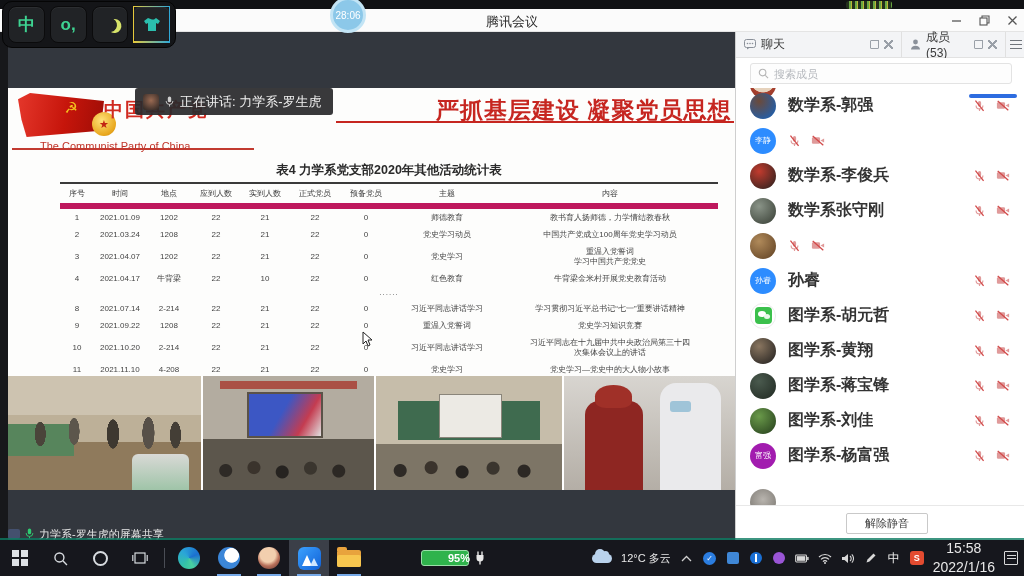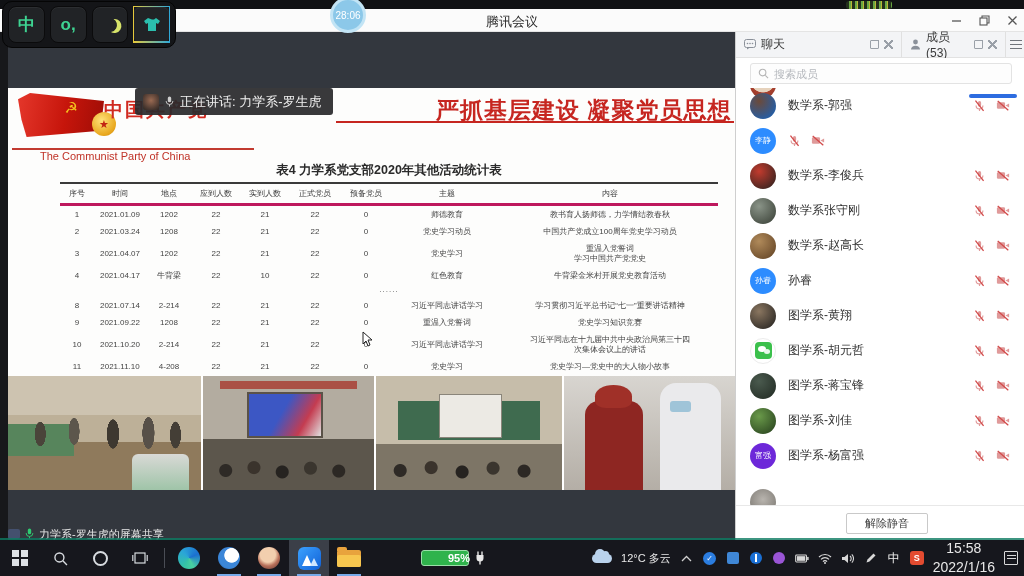--- a/index.html
+++ b/index.html
@@ -35,39 +35,39 @@
 
   
   .flag { position:absolute; left:10px; top:5px; width:86px; height:44px;
     background:linear-gradient(100deg,#e5372b 0%,#c6150b 55%,#9e0d06 100%);
     clip-path:polygon(0 14%,14% 0,100% 18%,96% 86%,10% 100%,4% 60%); }
   .flag .emblem-glyph { position:absolute; right:26px; top:6px; color:#f4c11d; font-size:15px; }
   .emblem { position:absolute; left:84px; top:24px; width:24px; height:24px; border-radius:50%;
     background:radial-gradient(circle at 40% 35%,#ffe27a,#e8a61c 70%,#b8770d); display:flex; align-items:center; justify-content:center;
     color:#c22413; font-size:11px; }
   .logo-cn { position:absolute; left:96px; top:9px; font-size:19px; font-weight:bold; color:#d02a20; letter-spacing:2px; }
-  .logo-en { position:absolute; left:32px; top:62px; font-size:11px; color:#c03328; }
+  .logo-en { position:absolute; left:32px; top:52px; font-size:11px; color:#c03328; }
   .logo-line { position:absolute; left:4px; top:60px; width:242px; height:2px; background:#c23a30; }
 
   
   .banner { position:absolute; left:428px; top:7px; font-size:23px; font-weight:bold; color:#c62620; letter-spacing:1px; white-space:nowrap; }
   .banner-line { position:absolute; left:328px; top:33px; width:398px; height:2px; background:#c62620; }
 
   
   .speaking-overlay { position:absolute; left:127px; top:0px; width:198px; height:27px; background:rgba(42,42,44,.93);
     border-radius:3px; display:flex; align-items:center; gap:6px; padding:0 8px; z-index:20; }
   .speaking-avatar { width:16px; height:16px; border-radius:3px; background:radial-gradient(circle at 50% 40%,#9a6a52,#4a3830 70%,#2c2622); flex:none; }
   .speaking-text { color:#f0f0f0; font-size:13px; white-space:nowrap; }
   .speaking-blur { width:30px; height:13px; background:rgba(150,150,150,.55); filter:blur(2px); border-radius:2px; }
 
   
   .slide-title { position:absolute; left:52px; top:74px; width:658px; text-align:center; font-size:12.5px; font-weight:bold; color:#2a2a2a; }
   .activity-table { position:absolute; left:52px; top:94px; width:658px; border-collapse:collapse;
     border-top:2px solid #3a3a3a; border-bottom:2px solid #3a3a3a; font-size:8px; color:#454545; }
-  .activity-table th { font-weight:normal; color:#3c3c3c; padding:4px 0; border-bottom:3px solid #be185d; }
+  .activity-table th { font-weight:normal; color:#3c3c3c; padding:4px 0; border-bottom:6px solid #be185d; }
   .activity-table td { text-align:center; padding:3.5px 0; line-height:1.25; white-space:pre-line; }
   .ellipsis-cell { letter-spacing:1px; color:#555; padding:1px 0 2px 0 !important; }
 
   
   .cursor { position:absolute; left:354px; top:243px; z-index:25; }
 
   
   .photos { position:absolute; left:8px; top:344px; width:727px; height:114px; display:flex; gap:2px; background:#fff; }
   .photo { position:relative; overflow:hidden; height:114px; flex:none; }
   .photo-1 { width:193px; background:linear-gradient(#cdc3b0 0 34%,#bdb098 34% 58%,#8f7a5c 58% 100%); }
@@ -131,21 +131,21 @@
   .partial-avatar { position:absolute; left:14px; top:-16px; width:26px; height:26px; border-radius:50%;
     background:radial-gradient(circle at 50% 30%,#e6d2bc 55%,#a8402e 58%,#8c3424); }
   .audio-bar { position:absolute; right:8px; top:6px; width:48px; height:4px; border-radius:2px; background:#2d6ce0; }
   .member-row { position:relative; width:289px; height:35px; display:flex; align-items:center; padding:0 14px; gap:12px; }
   .avatar { width:26px; height:26px; border-radius:50%; flex:none; display:flex; align-items:center; justify-content:center; overflow:hidden; }
   .avatar-text { color:#fff; font-size:8px; letter-spacing:0; }
   .avatar-wechat { background:#fff; border:1px solid #ececec; }
   .wx { width:17px; height:17px; background:#3bc04c; border-radius:4px; position:relative; }
   .wx::before { content:""; position:absolute; left:3px; top:4px; width:8px; height:6px; background:#fff; border-radius:50%; }
   .wx::after { content:""; position:absolute; right:2px; top:7px; width:6px; height:5px; background:#e8f8ea; border-radius:50%; }
-  .member-name { flex:1; font-size:12px; color:#333; white-space:nowrap; overflow:hidden; }
+  .member-name { flex:1; font-size:16px; color:#333; white-space:nowrap; overflow:hidden;font-weight:bold; }
   .member-icons { display:flex; align-items:center; gap:9px; flex:none; }
   .partial-bottom { position:absolute; left:14px; bottom:-10px; width:26px; height:26px; border-radius:50%;
     background:radial-gradient(circle at 50% 40%,#b8b4ae,#76726c); }
 
   .panel-footer { position:absolute; left:0; top:473px; width:289px; height:35px; background:#fff; border-top:1px solid #e8e8e8;padding-left:20px; }
   .unmute-btn { position:absolute; left:110px; top:7px; width:82px; height:21px; background:#fff; border:1px solid #c9c9c9;
     border-radius:2px; font-size:11px; color:#3a3a3a; display:flex; align-items:center; justify-content:center; }
 
   .share-border-line { position:absolute; left:0; top:538px; width:1024px; height:2px; background:#0d7a62; opacity:.8; }
 
@@ -548,55 +548,37 @@
             </svg>
             <svg width="16" height="13" viewBox="0 0 18 16">
               <rect x="1.5" y="4" width="10" height="8" rx="1.5" fill="#e09a9a"></rect>
               <path d="M12 8l4.5-2.5v5L12 8z" fill="#e09a9a"></path>
               <line x1="2.5" y1="2.5" x2="15.5" y2="13.8" stroke="#d24a4a" stroke-width="1.6"></line>
             </svg>
           </span>
         </div>
         <div class="member-row">
           <div class="avatar" style="background: radial-gradient(circle at 35% 32%, rgb(176, 138, 90), rgb(106, 74, 42) 85%);"></div>
-          <span class="member-name">数学系-赵高长</span>
           <span class="member-icons">
             <svg width="13" height="13" viewBox="0 0 16 16">
               <rect x="6" y="2.5" width="4" height="7" rx="2" fill="#e09a9a"></rect>
               <path d="M3.8 8a4.2 4.2 0 0 0 8.4 0" fill="none" stroke="#e09a9a" stroke-width="1.4"></path>
               <line x1="8" y1="12.2" x2="8" y2="14.8" stroke="#e09a9a" stroke-width="1.4"></line>
               <line x1="3" y1="2" x2="13" y2="14.5" stroke="#d24a4a" stroke-width="1.6"></line>
             </svg>
             <svg width="16" height="13" viewBox="0 0 18 16">
               <rect x="1.5" y="4" width="10" height="8" rx="1.5" fill="#e09a9a"></rect>
               <path d="M12 8l4.5-2.5v5L12 8z" fill="#e09a9a"></path>
               <line x1="2.5" y1="2.5" x2="15.5" y2="13.8" stroke="#d24a4a" stroke-width="1.6"></line>
             </svg>
           </span>
         </div>
         <div class="member-row">
           <div class="avatar avatar-text" style="background: rgb(45, 140, 255);">孙睿</div>
           <span class="member-name">孙睿</span>
-          <span class="member-icons">
-            <svg width="13" height="13" viewBox="0 0 16 16">
-              <rect x="6" y="2.5" width="4" height="7" rx="2" fill="#e09a9a"></rect>
-              <path d="M3.8 8a4.2 4.2 0 0 0 8.4 0" fill="none" stroke="#e09a9a" stroke-width="1.4"></path>
-              <line x1="8" y1="12.2" x2="8" y2="14.8" stroke="#e09a9a" stroke-width="1.4"></line>
-              <line x1="3" y1="2" x2="13" y2="14.5" stroke="#d24a4a" stroke-width="1.6"></line>
-            </svg>
-            <svg width="16" height="13" viewBox="0 0 18 16">
-              <rect x="1.5" y="4" width="10" height="8" rx="1.5" fill="#e09a9a"></rect>
-              <path d="M12 8l4.5-2.5v5L12 8z" fill="#e09a9a"></path>
-              <line x1="2.5" y1="2.5" x2="15.5" y2="13.8" stroke="#d24a4a" stroke-width="1.6"></line>
-            </svg>
-          </span>
-        </div>
-        <div class="member-row">
-          <div class="avatar" style="background: radial-gradient(circle at 35% 32%, rgb(138, 118, 96), rgb(46, 42, 38) 85%);"></div>
-          <span class="member-name">图学系-黄翔</span>
           <span class="member-icons">
             <svg width="13" height="13" viewBox="0 0 16 16">
               <rect x="6" y="2.5" width="4" height="7" rx="2" fill="#e09a9a"></rect>
               <path d="M3.8 8a4.2 4.2 0 0 0 8.4 0" fill="none" stroke="#e09a9a" stroke-width="1.4"></path>
               <line x1="8" y1="12.2" x2="8" y2="14.8" stroke="#e09a9a" stroke-width="1.4"></line>
               <line x1="3" y1="2" x2="13" y2="14.5" stroke="#d24a4a" stroke-width="1.6"></line>
             </svg>
             <svg width="16" height="13" viewBox="0 0 18 16">
               <rect x="1.5" y="4" width="10" height="8" rx="1.5" fill="#e09a9a"></rect>
               <path d="M12 8l4.5-2.5v5L12 8z" fill="#e09a9a"></path>
@@ -617,20 +599,37 @@
               <line x1="3" y1="2" x2="13" y2="14.5" stroke="#d24a4a" stroke-width="1.6"></line>
             </svg>
             <svg width="16" height="13" viewBox="0 0 18 16">
               <rect x="1.5" y="4" width="10" height="8" rx="1.5" fill="#e09a9a"></rect>
               <path d="M12 8l4.5-2.5v5L12 8z" fill="#e09a9a"></path>
               <line x1="2.5" y1="2.5" x2="15.5" y2="13.8" stroke="#d24a4a" stroke-width="1.6"></line>
             </svg>
           </span>
         </div>
         <div class="member-row">
+          <div class="avatar" style="background: radial-gradient(circle at 35% 32%, rgb(138, 118, 96), rgb(46, 42, 38) 85%);"></div>
+          <span class="member-name">图学系-黄翔</span>
+          <span class="member-icons">
+            <svg width="13" height="13" viewBox="0 0 16 16">
+              <rect x="6" y="2.5" width="4" height="7" rx="2" fill="#e09a9a"></rect>
+              <path d="M3.8 8a4.2 4.2 0 0 0 8.4 0" fill="none" stroke="#e09a9a" stroke-width="1.4"></path>
+              <line x1="8" y1="12.2" x2="8" y2="14.8" stroke="#e09a9a" stroke-width="1.4"></line>
+              <line x1="3" y1="2" x2="13" y2="14.5" stroke="#d24a4a" stroke-width="1.6"></line>
+            </svg>
+            <svg width="16" height="13" viewBox="0 0 18 16">
+              <rect x="1.5" y="4" width="10" height="8" rx="1.5" fill="#e09a9a"></rect>
+              <path d="M12 8l4.5-2.5v5L12 8z" fill="#e09a9a"></path>
+              <line x1="2.5" y1="2.5" x2="15.5" y2="13.8" stroke="#d24a4a" stroke-width="1.6"></line>
+            </svg>
+          </span>
+        </div>
+        <div class="member-row">
           <div class="avatar" style="background: radial-gradient(circle at 35% 32%, rgb(74, 90, 78), rgb(38, 48, 40) 85%);"></div>
           <span class="member-name">图学系-蒋宝锋</span>
           <span class="member-icons">
             <svg width="13" height="13" viewBox="0 0 16 16">
               <rect x="6" y="2.5" width="4" height="7" rx="2" fill="#e09a9a"></rect>
               <path d="M3.8 8a4.2 4.2 0 0 0 8.4 0" fill="none" stroke="#e09a9a" stroke-width="1.4"></path>
               <line x1="8" y1="12.2" x2="8" y2="14.8" stroke="#e09a9a" stroke-width="1.4"></line>
               <line x1="3" y1="2" x2="13" y2="14.5" stroke="#d24a4a" stroke-width="1.6"></line>
             </svg>
             <svg width="16" height="13" viewBox="0 0 18 16">
@@ -651,21 +650,21 @@
               <line x1="3" y1="2" x2="13" y2="14.5" stroke="#d24a4a" stroke-width="1.6"></line>
             </svg>
             <svg width="16" height="13" viewBox="0 0 18 16">
               <rect x="1.5" y="4" width="10" height="8" rx="1.5" fill="#e09a9a"></rect>
               <path d="M12 8l4.5-2.5v5L12 8z" fill="#e09a9a"></path>
               <line x1="2.5" y1="2.5" x2="15.5" y2="13.8" stroke="#d24a4a" stroke-width="1.6"></line>
             </svg>
           </span>
         </div>
         <div class="member-row">
-          <div class="avatar avatar-text" style="background: #6d28d9;">富强</div>
+          <div class="avatar avatar-text" style="background: #a21caf;">富强</div>
           <span class="member-name">图学系-杨富强</span>
           <span class="member-icons">
             <svg width="13" height="13" viewBox="0 0 16 16">
               <rect x="6" y="2.5" width="4" height="7" rx="2" fill="#e09a9a"></rect>
               <path d="M3.8 8a4.2 4.2 0 0 0 8.4 0" fill="none" stroke="#e09a9a" stroke-width="1.4"></path>
               <line x1="8" y1="12.2" x2="8" y2="14.8" stroke="#e09a9a" stroke-width="1.4"></line>
               <line x1="3" y1="2" x2="13" y2="14.5" stroke="#d24a4a" stroke-width="1.6"></line>
             </svg>
             <svg width="16" height="13" viewBox="0 0 18 16">
               <rect x="1.5" y="4" width="10" height="8" rx="1.5" fill="#e09a9a"></rect>

